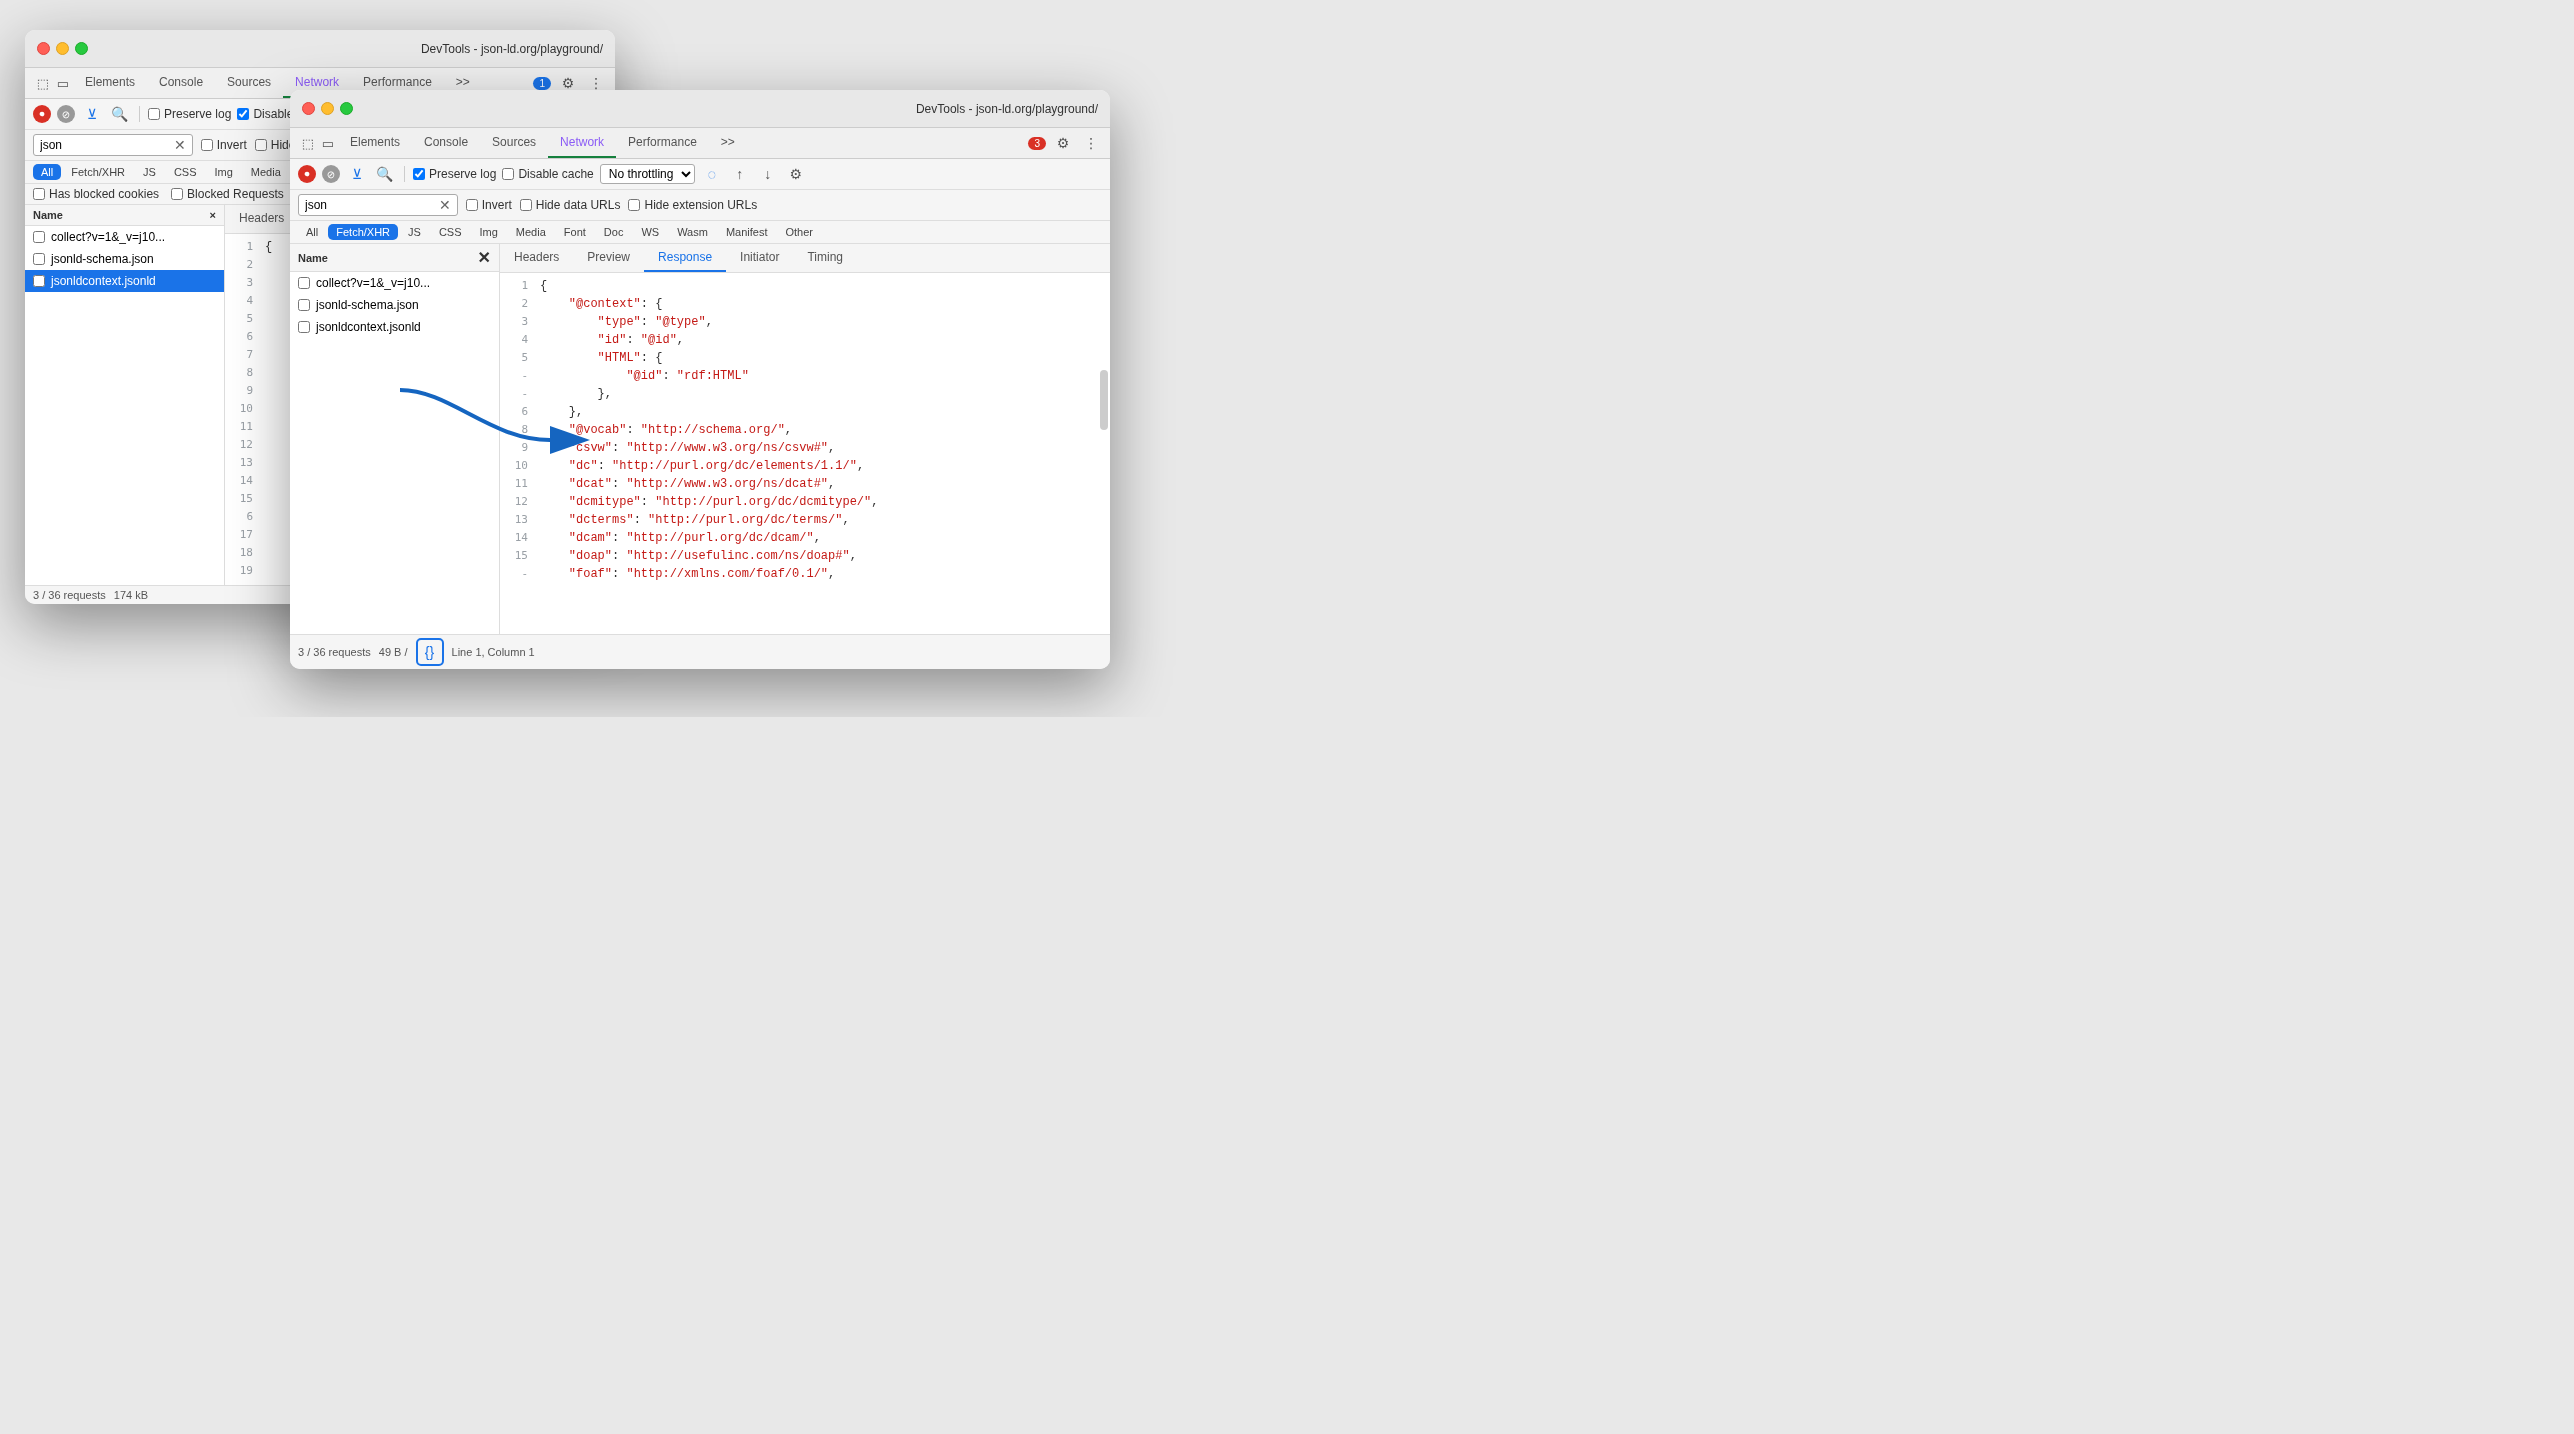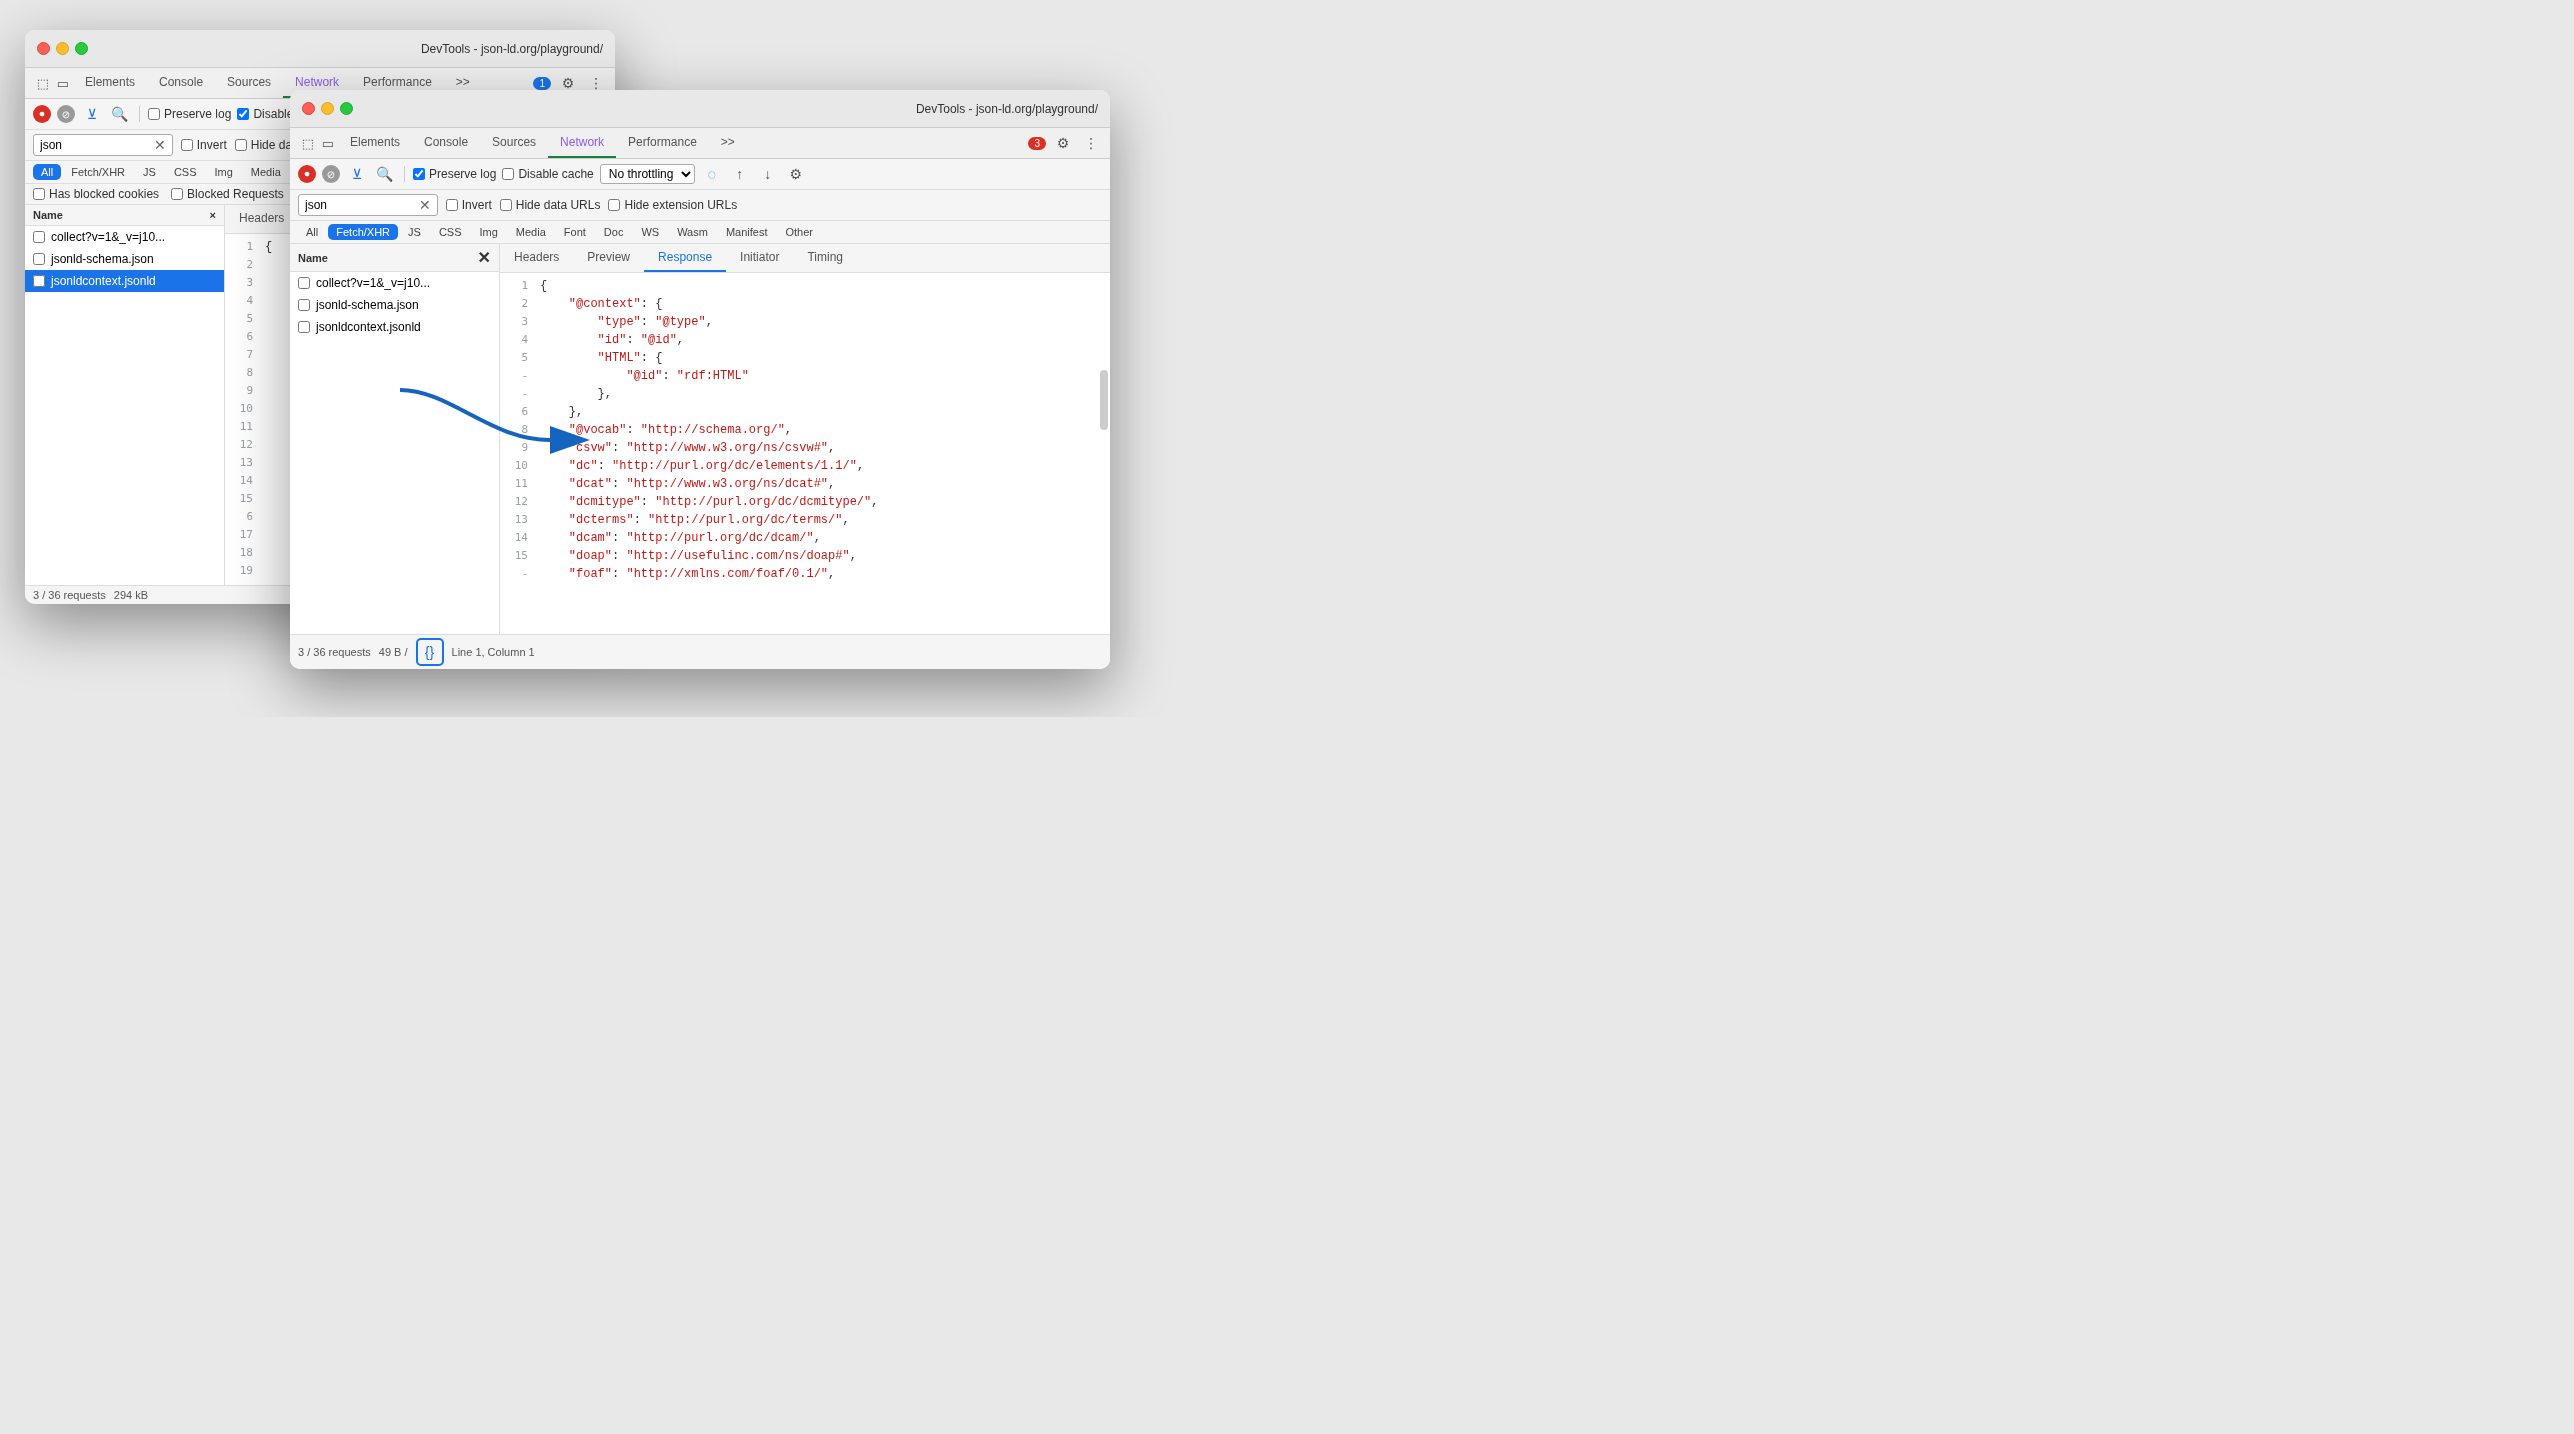--- a/index.html
+++ b/index.html
@@ -154,20 +154,21 @@
     }
 
     .search-box {
       display: flex;
       align-items: center;
       border: 1px solid #aaa;
       border-radius: 3px;
       background: white;
       padding: 2px 6px;
       height: 22px;
+      gap: 20px;
     }
 
     .search-box input {
       border: none;
       outline: none;
       font-size: 12px;
       width: 110px;
       background: transparent;
     }
 
@@ -597,21 +598,21 @@
         <div class="code-line">
           <span class="line-number">19</span>
           <span class="line-content">    <span class="str-red">"prof"</span>: <span class="str-red">"http://www.w3.org...</span></span>
         </div>
       </div>
     </div>
   </div>
 
   <div class="status-bar">
     <span>3 / 36 requests</span>
-    <span>294 kB</span>
+    <span>174 kB</span>
   </div>
 </div>
 
 <div class="window window-front">
 
   <div class="title-bar">
     <div class="traffic-lights">
       <div class="tl tl-red"></div>
       <div class="tl tl-yellow"></div>
       <div class="tl tl-green"></div>

